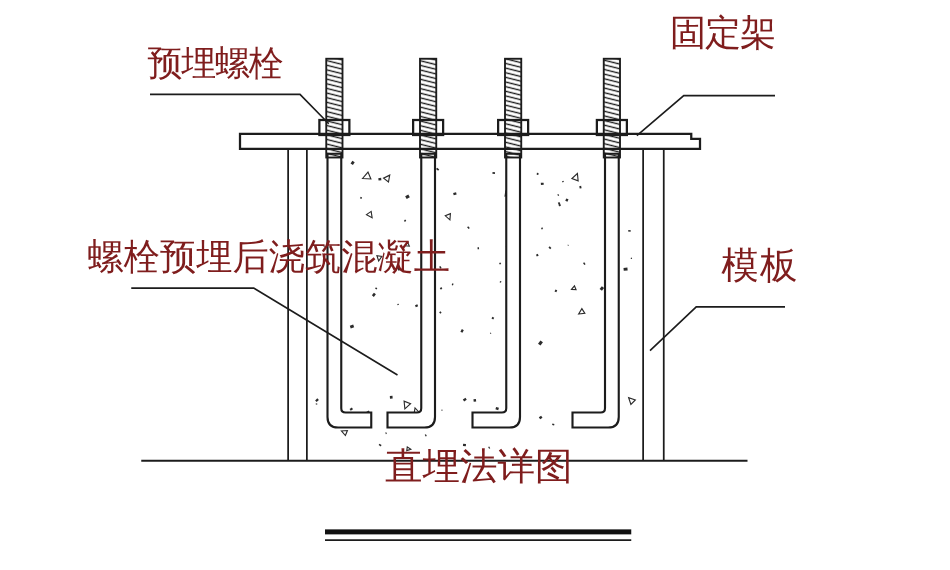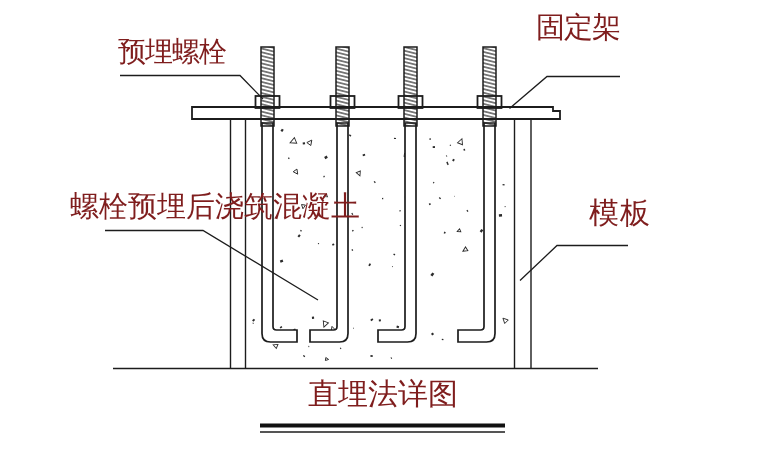--- a/index.html
+++ b/index.html
@@ -16,22 +16,22 @@
     position: absolute;
     color: #7f1d1d;
     line-height: 1.05;
     white-space: nowrap;
     font-weight: 400;
     letter-spacing: -1px;
   }
   .lbl-embedded-bolt  { left: 118px; top: 37px;  font-size: 28px; }
   .lbl-fixing-frame   { left: 536px; top: 12px;  font-size: 29px; }
   .lbl-concrete-note  { left: 70px;  top: 191px; font-size: 29px; letter-spacing: 0; text-align: center; }
-  .lbl-formwork       { left: 577px; top: 197px; font-size: 30px; letter-spacing: 1px; margin-left: 12px; }
-  .lbl-title          { left: 308px; top: 378px; font-size: 30px; letter-spacing: 0; }
+  .lbl-formwork       { left: 577px; top: 197px; font-size: 30px; letter-spacing: 1px; }
+  .lbl-title          { left: 308px; top: 358px; font-size: 30px; letter-spacing: 0; }
 </style>
 </head>
 <body>
 
 <div class="canvas">
 
   <svg width="760" height="456" viewBox="0 0 760 456">
     <defs>
       <pattern id="threadHatch" patternUnits="userSpaceOnUse" width="9" height="3.6" patternTransform="rotate(14)">
         <line x1="0" y1="1.8" x2="9" y2="1.8" stroke="#1c1c1c" stroke-width="1.1"></line>

